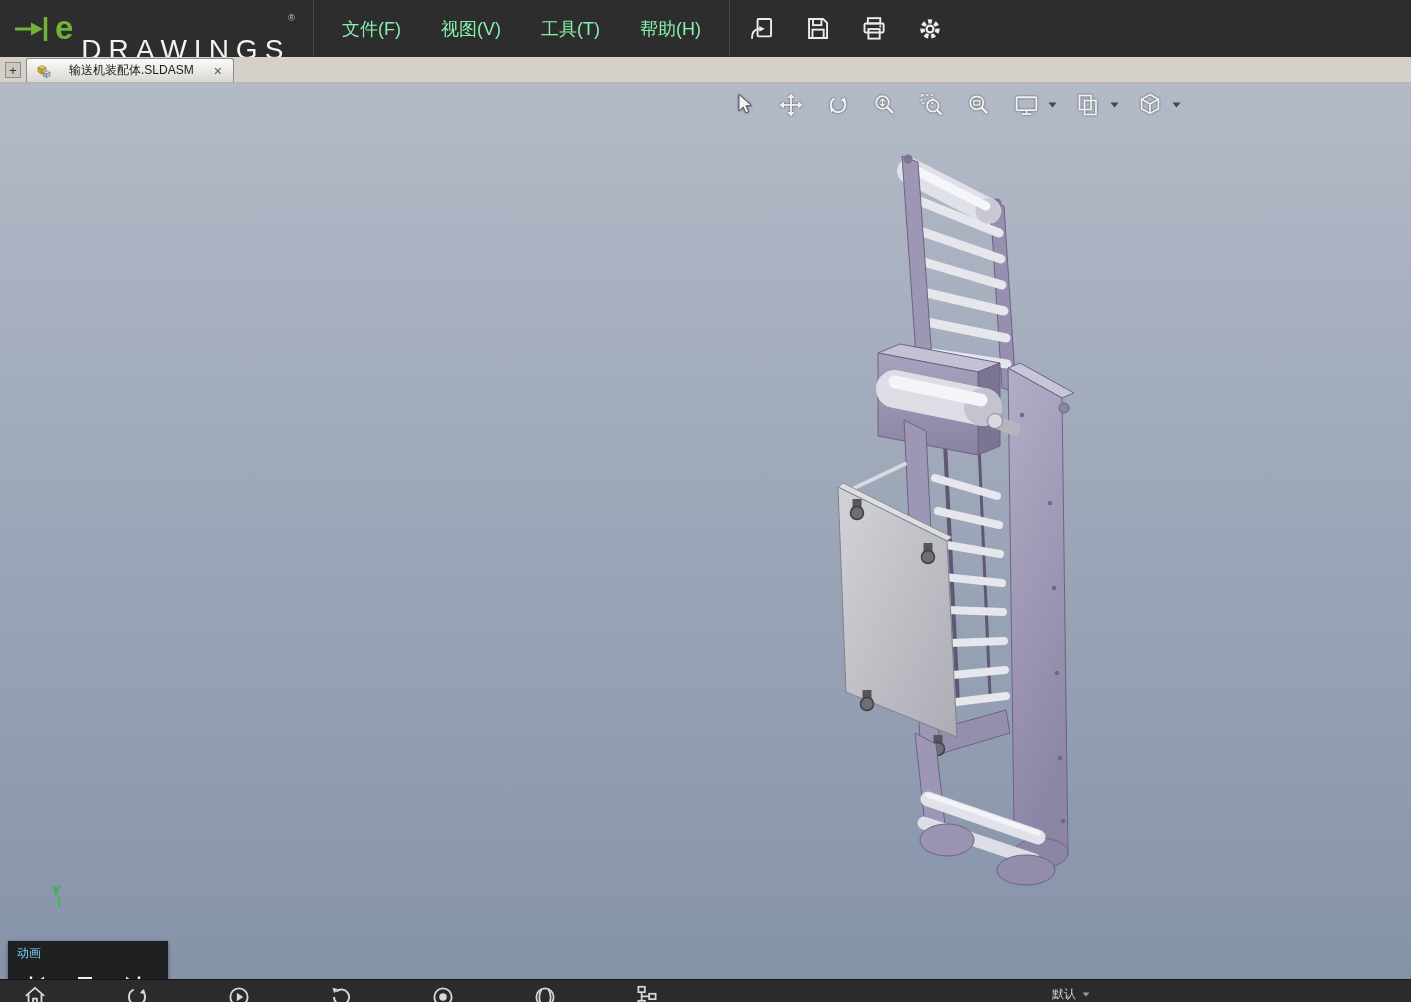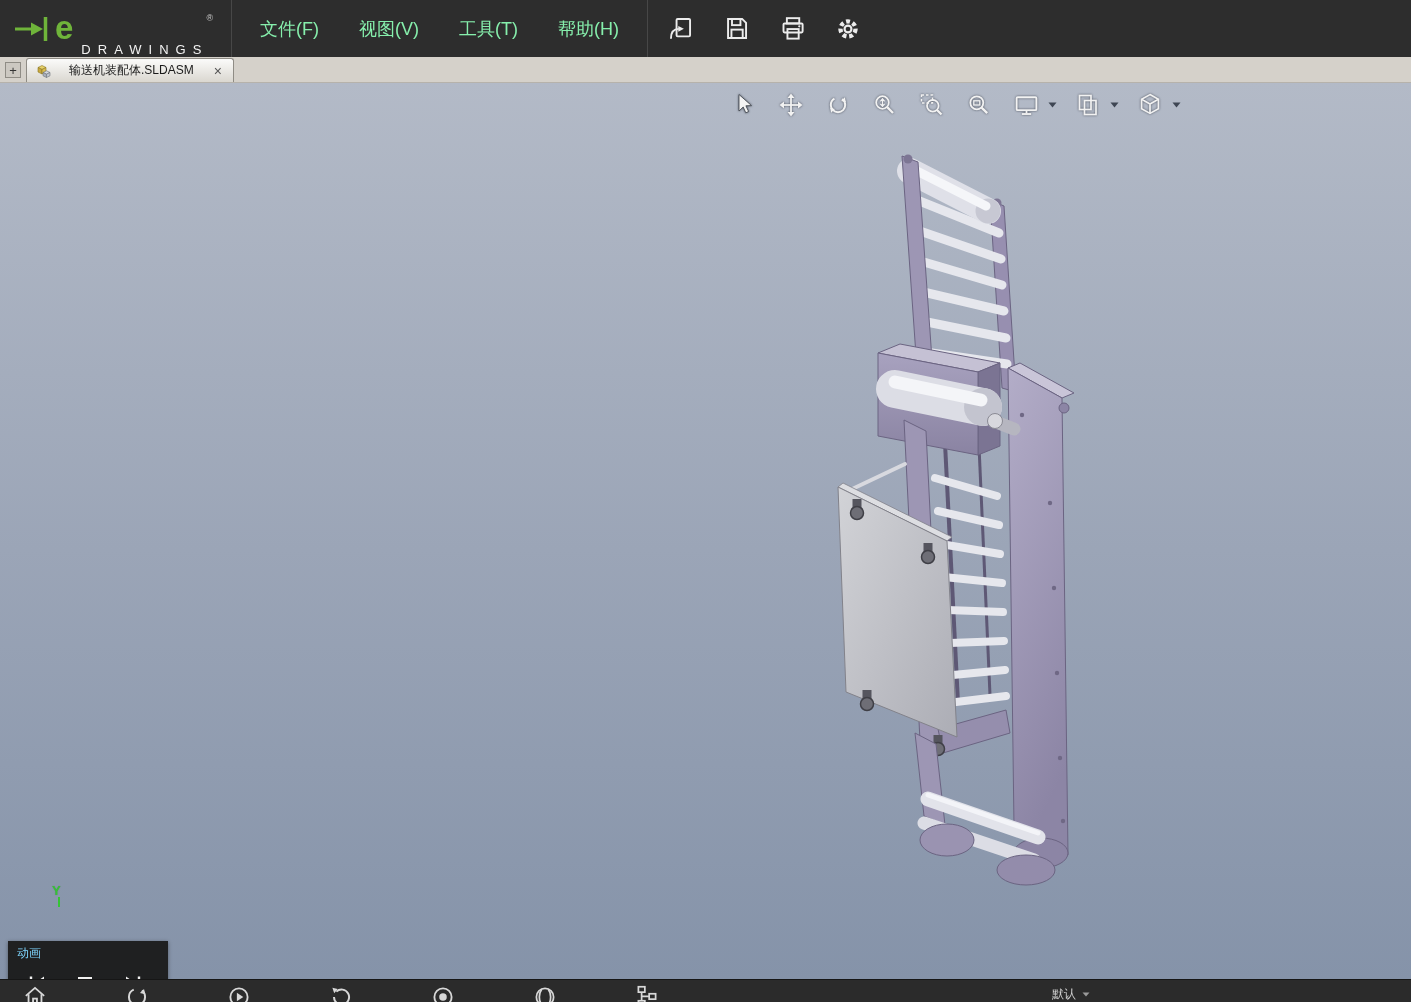--- a/index.html
+++ b/index.html
@@ -12,21 +12,21 @@
   button { background:none; border:none; padding:0; margin:0; cursor:pointer; font-family:inherit; }
 
   
   .header {
     position:absolute; top:0; left:0; width:1411px; height:57px;
     background:#2d2d2d; display:flex; align-items:stretch;
   }
   .logo { display:flex; align-items:center; padding:0 18px 0 13px; }
   .logo-arrow { margin-right:4px; }
   .logo-e { color:#6fb43a; font-size:33px; font-weight:bold; line-height:1; margin-right:8px; position:relative; top:-1px; }
-  .logo-name { color:#f2f2f2; font-size:13px; letter-spacing:7px; font-weight:500;margin-top:42px; }
+  .logo-name { color:#f2f2f2; font-size:28px; letter-spacing:7px; font-weight:500;margin-top:42px; }
   .logo-reg { color:#cccccc; font-size:9px; align-self:flex-start; margin-top:13px; margin-left:-2px; }
   .menubar { display:flex; align-items:center; border-left:1px solid #474747; padding:0 8px; }
   .menu-item { color:#86efac; font-size:18px; padding:7px 20px; cursor:default; white-space:nowrap; }
   .header-tools { display:flex; align-items:center; border-left:1px solid #474747; padding:0 16px; gap:24px; }
   .tool-btn { width:32px; height:32px; display:flex; align-items:center; justify-content:center; }
 
   
   .tabbar {
     position:absolute; top:57px; left:0; width:1411px; height:26px;
     background:#d5d1ca; border-bottom:1px solid #b6b2ab;

